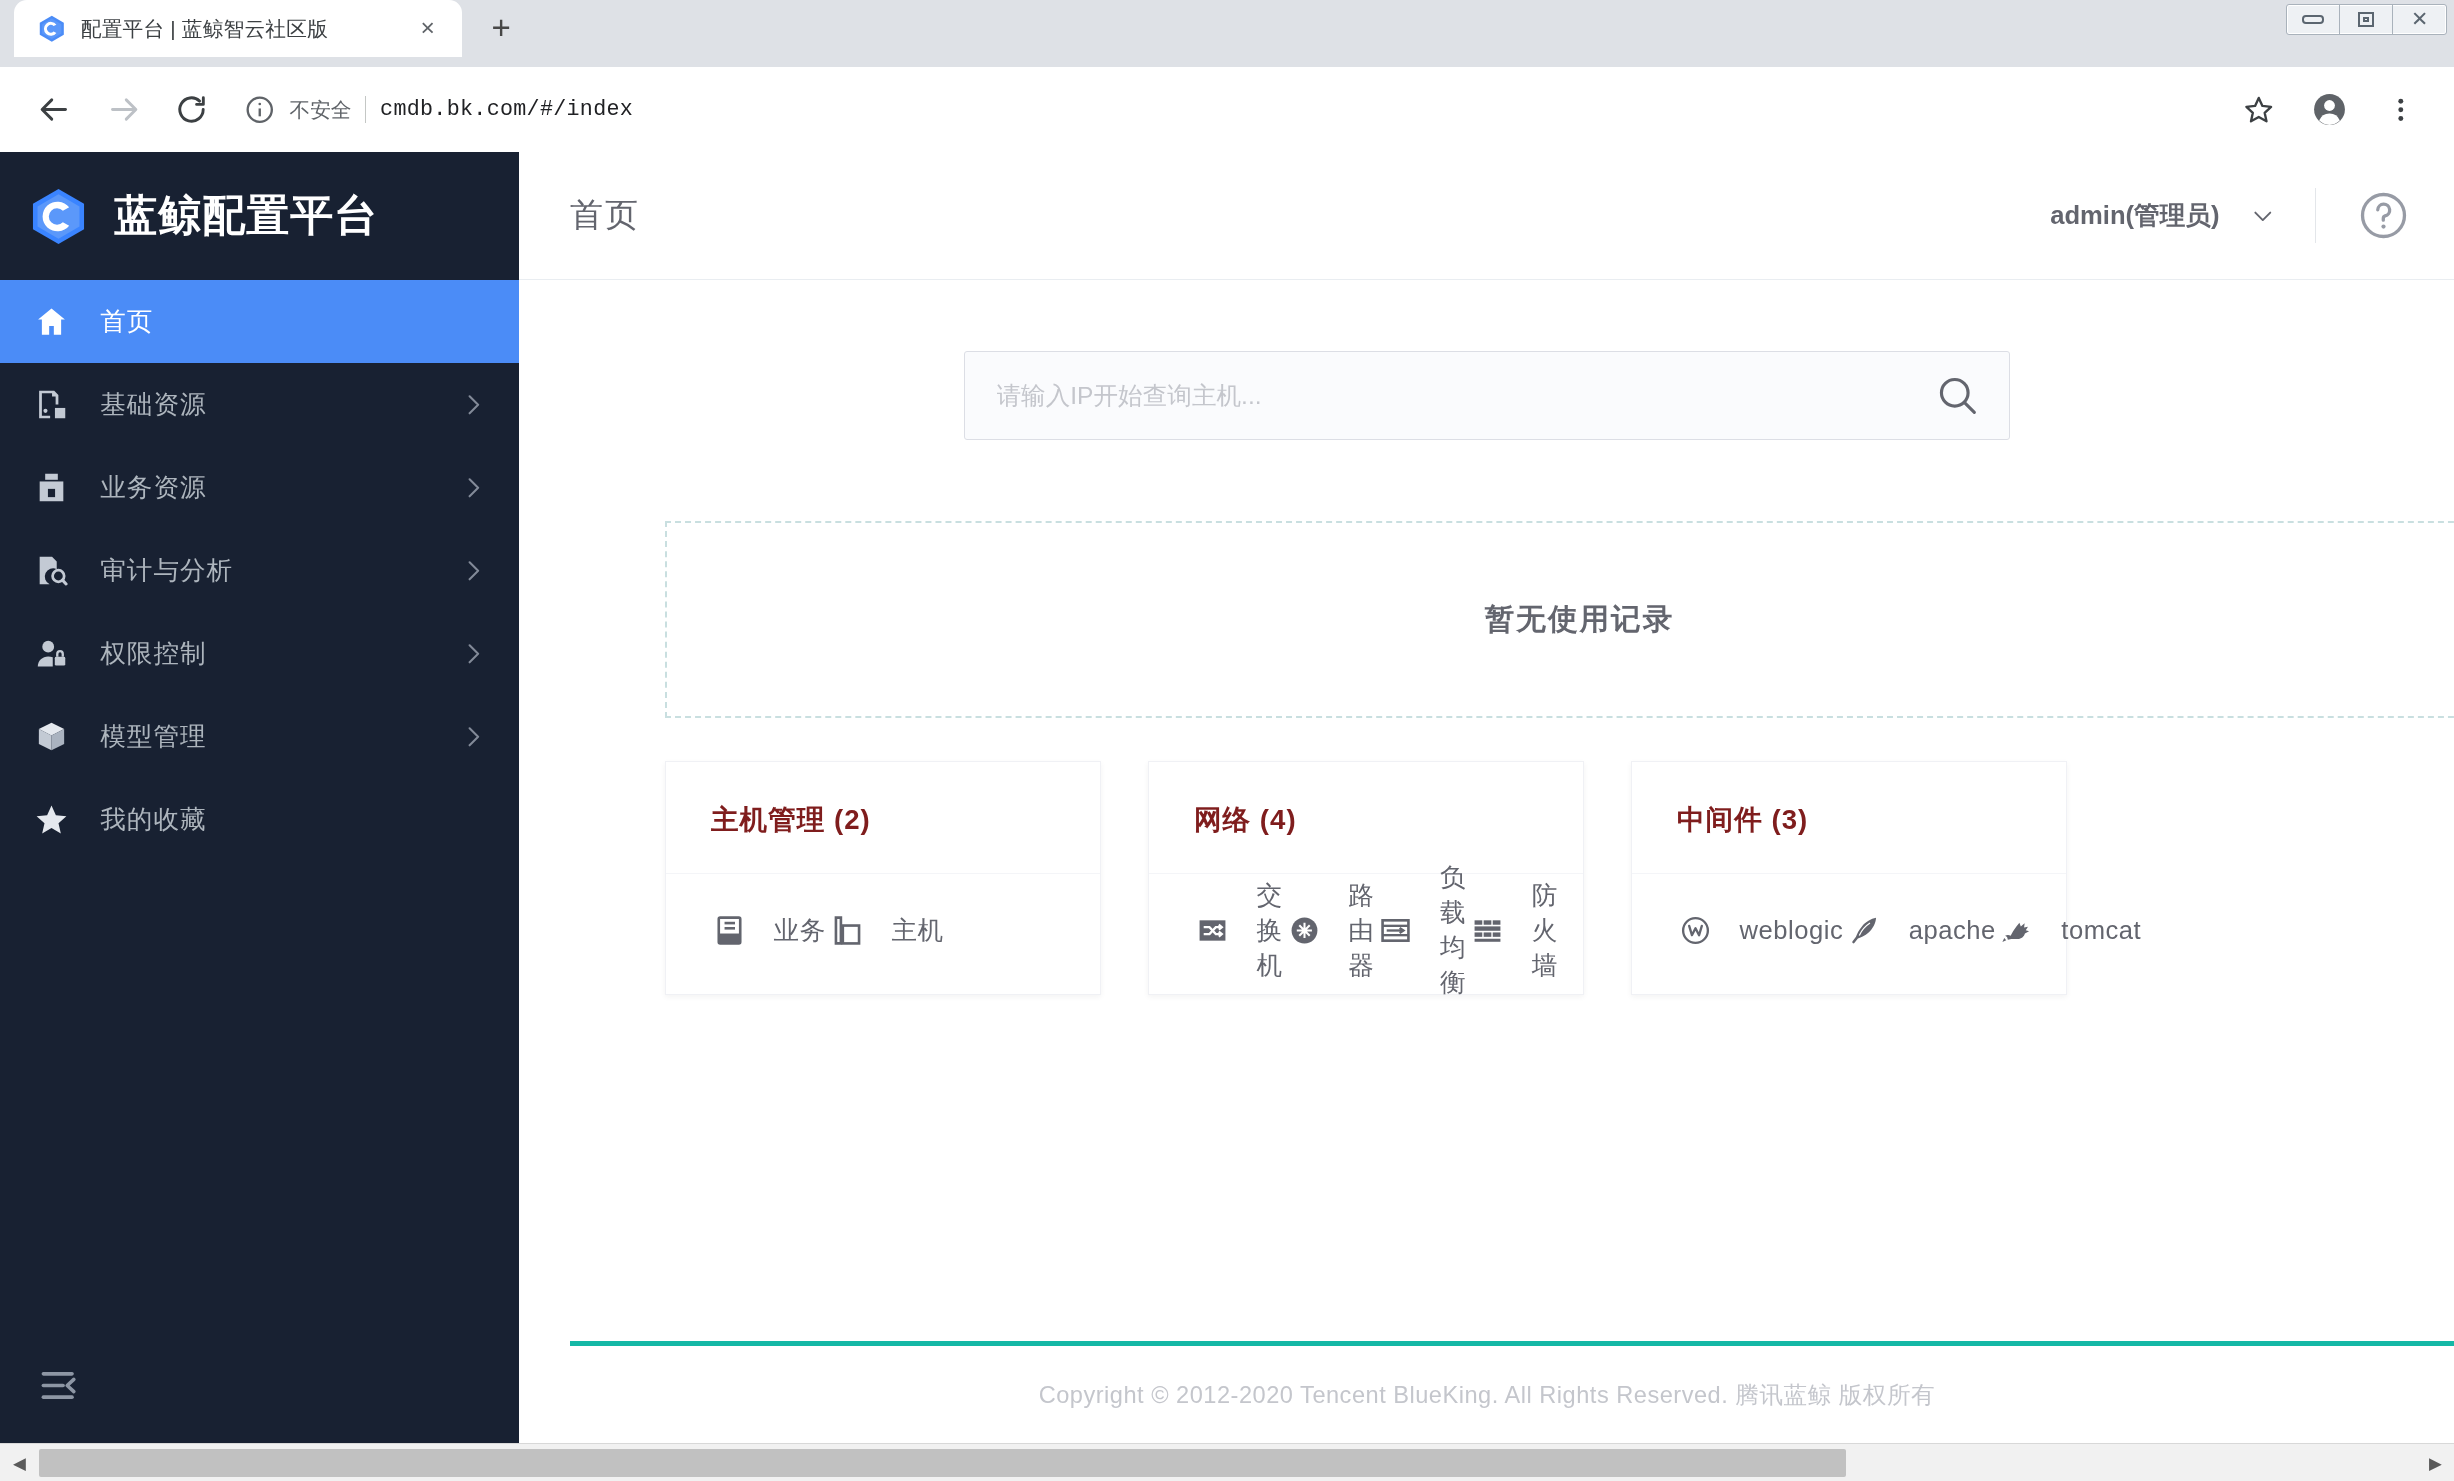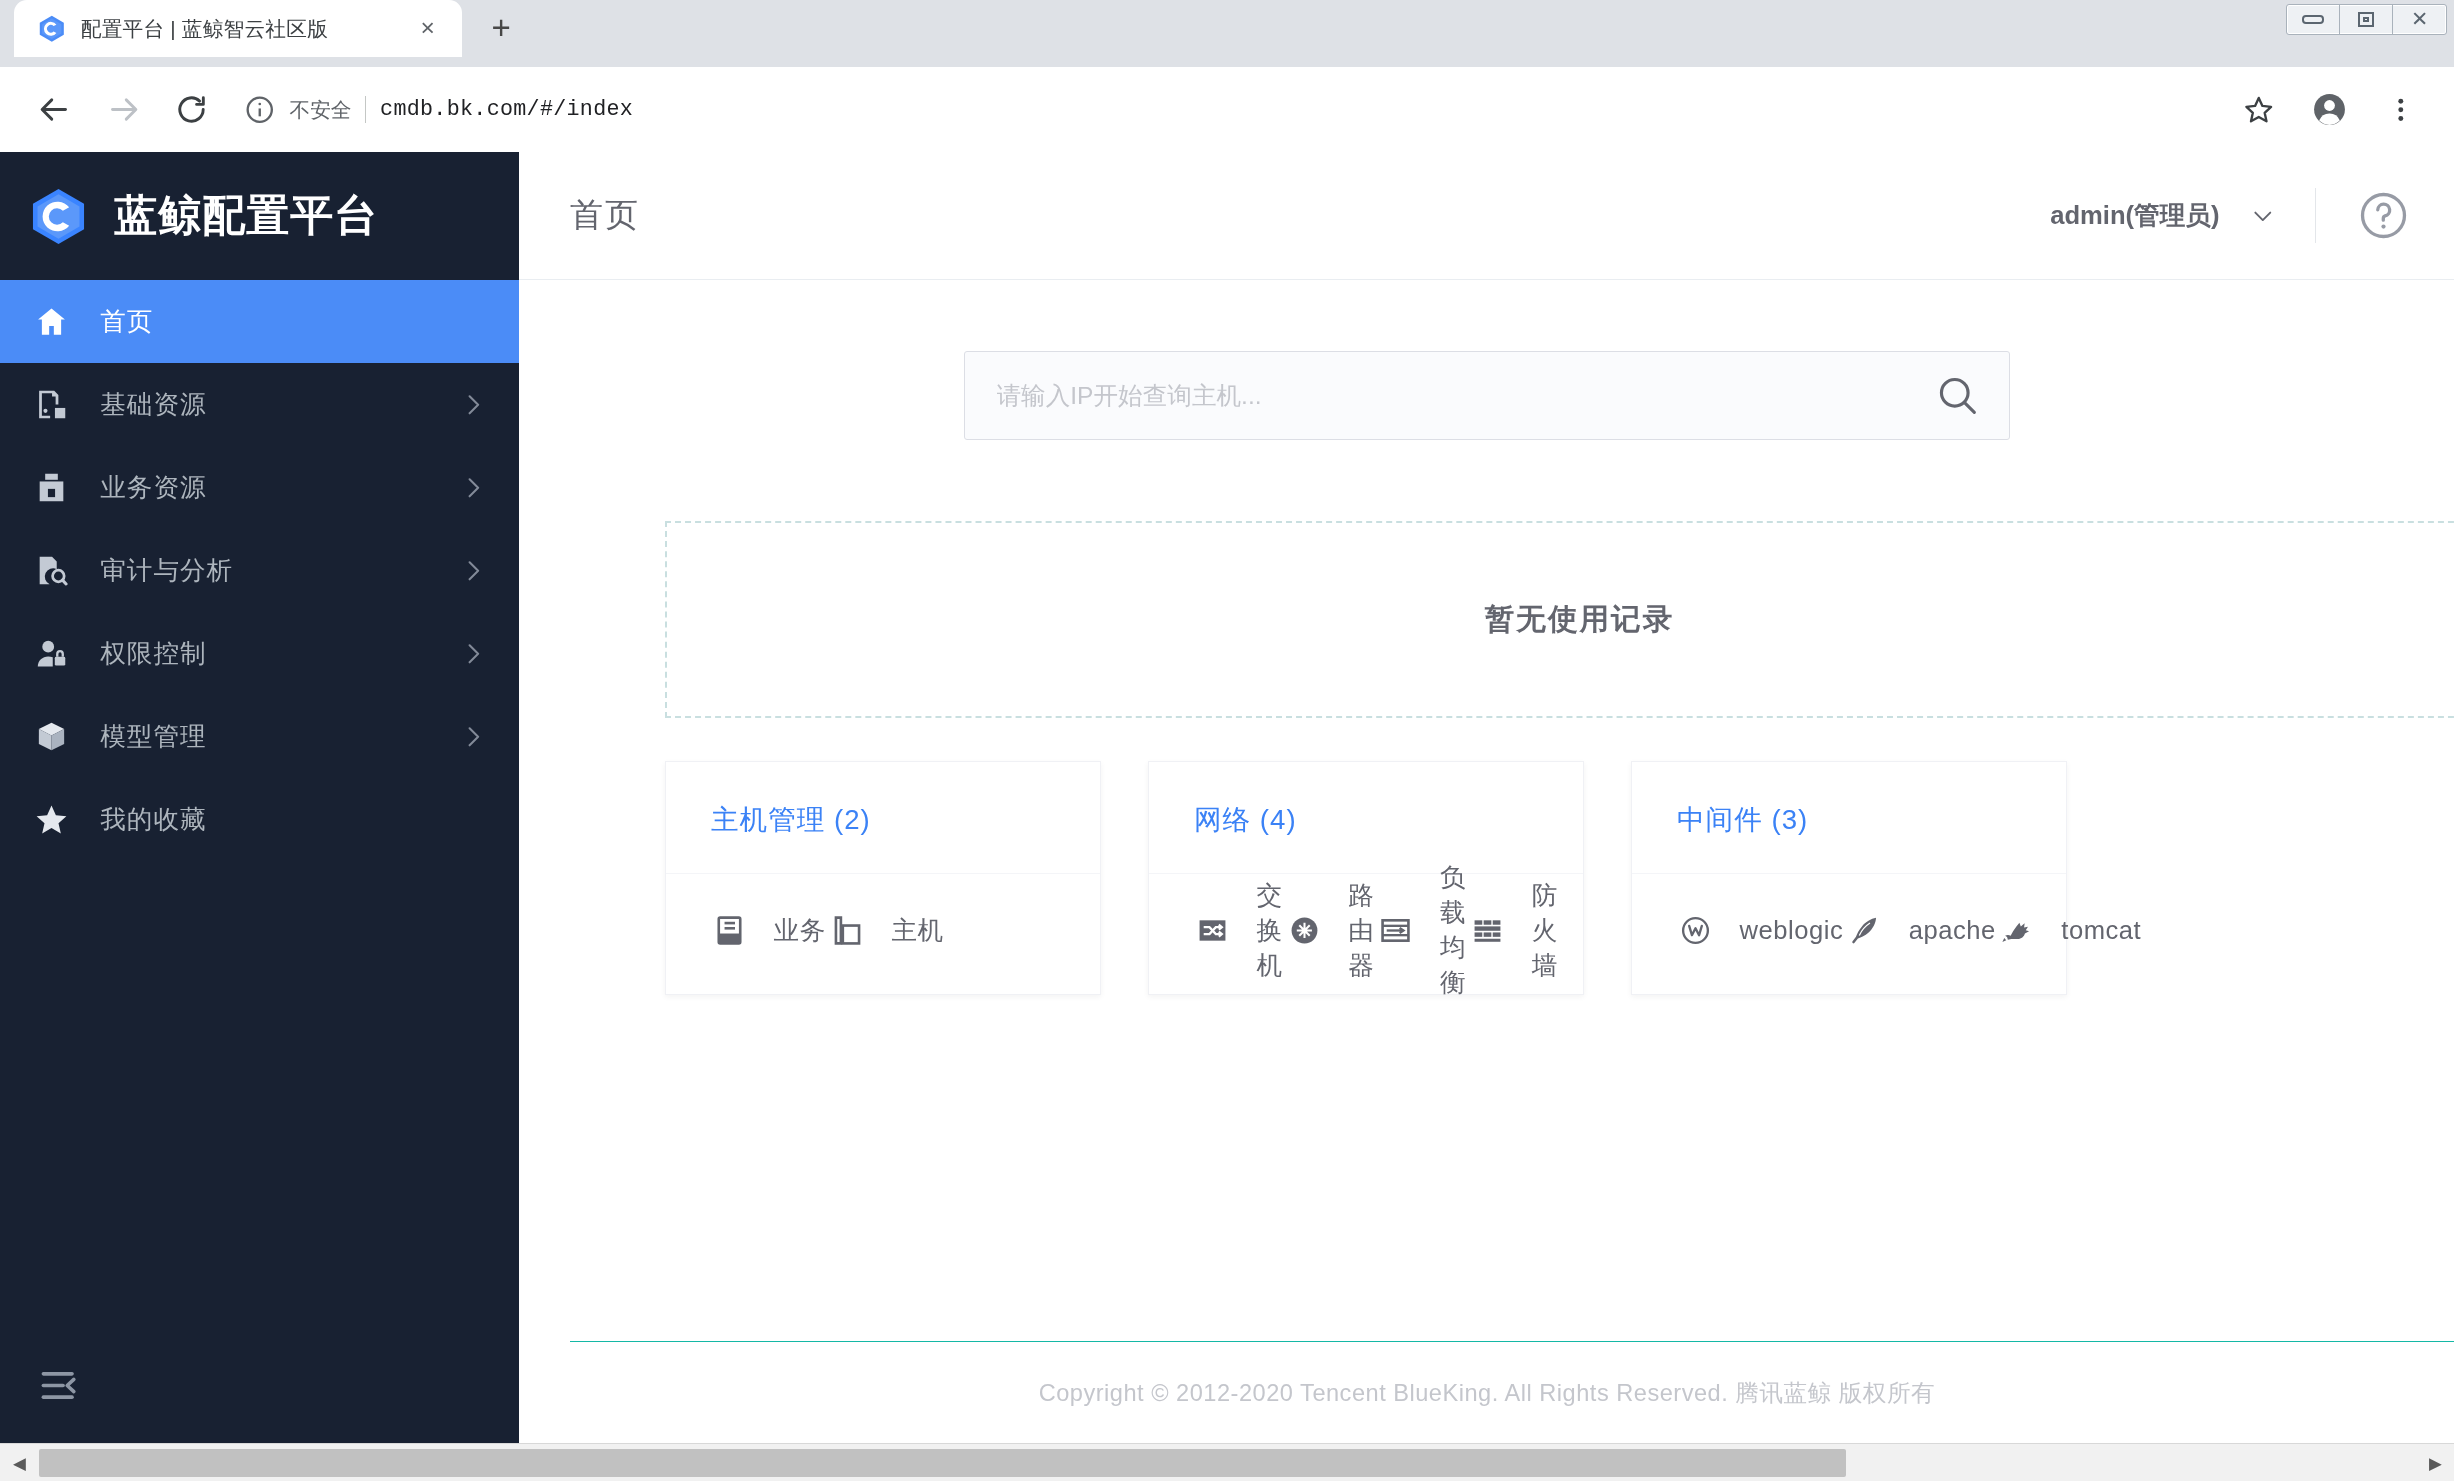--- a/index.html
+++ b/index.html
@@ -109,30 +109,30 @@
   .search-ico { width: 47px; height: 47px; flex: 0 0 47px; color: #63656e; }
 
   .empty-box { margin: 81px 0 0 146px; margin-right: -39px; height: 197px;
                border: 2px dashed #c9dfe0; display: flex; align-items: center;
                justify-content: center; }
   .empty-text { font-size: 29.6px; color: #63656e; font-weight: 700; letter-spacing: 2px; text-align: right; }
 
   .cards { display: flex; gap: 47px; margin: 43px 0 0 146px; align-items: flex-start; }
   .card { width: 436px; background: #ffffff; border: 1px solid #f0f1f5;
           box-shadow: 0 2px 5.9px rgba(0,0,0,.05); padding: 39px 0 33px 0; }
-  .card-title { font-size: 27.6px; color: #3b82f6; font-weight: 400; letter-spacing: 1px;
+  .card-title { font-size: 27.6px; color: #7f1d1d; font-weight: 700; letter-spacing: 1px;
                 padding: 0 45px 35px 45px; border-bottom: 1px solid #f4f5f8; }
   .card-list { padding: 25.6px 45px 0 45px; display: flex; flex-direction: row; gap: 3px; }
   .card-row { height: 61px; display: flex; align-items: center; gap: 25.6px; }
   .card-ico { width: 37px; height: 37px; flex: 0 0 37px; display: flex;
               align-items: center; justify-content: center; color: #63656e; }
   .card-ico svg { display: block; }
   .card-label { font-size: 25.6px; color: #63656e; letter-spacing: 0.5px; }
 
-  .footer { margin-top: auto; border-top: 1px solid #14b8a6; margin-left: 51px;
+  .footer { margin-top: auto; border-top: 5px solid #14b8a6; margin-left: 51px;
             margin-right: 0; height: 102px; display: flex; align-items: center;
             justify-content: center; }
   .footer-text { font-size: 23.6px; color: #c4c6cc; letter-spacing: 0.5px;
                  transform: translateX(-25.6px); }
 
   
   .hscroll { height: 39px; flex: 0 0 39px; background: #f1f1f1; display: flex;
              align-items: center; border-top: 1px solid #d8d8d8; }
   .hs-arrow { width: 39px; height: 39px; display: flex; align-items: center;
               justify-content: center; color: #5a5a5a; font-size: 16.7px; }

